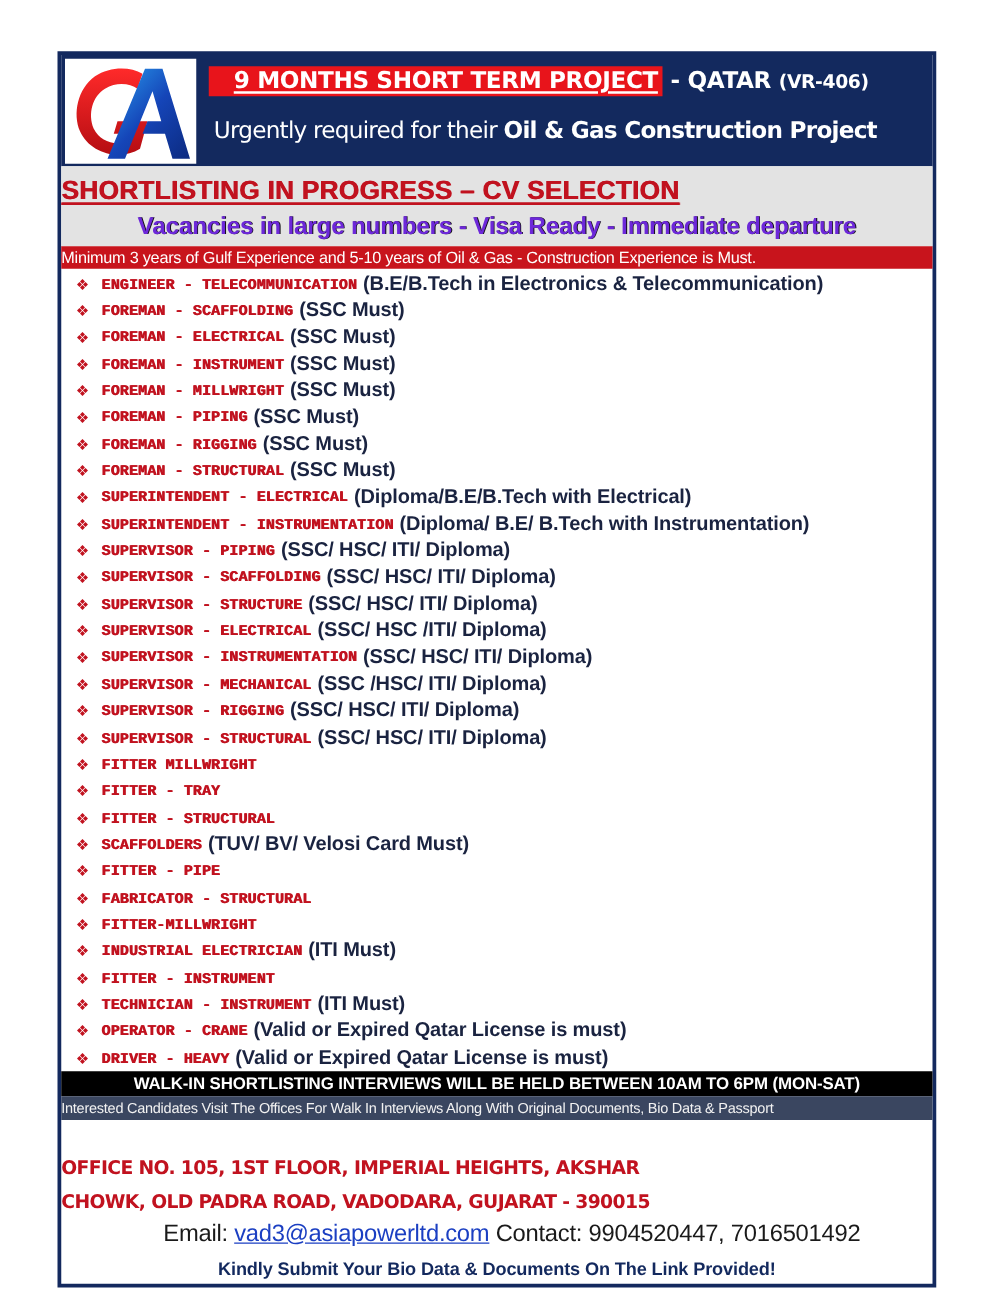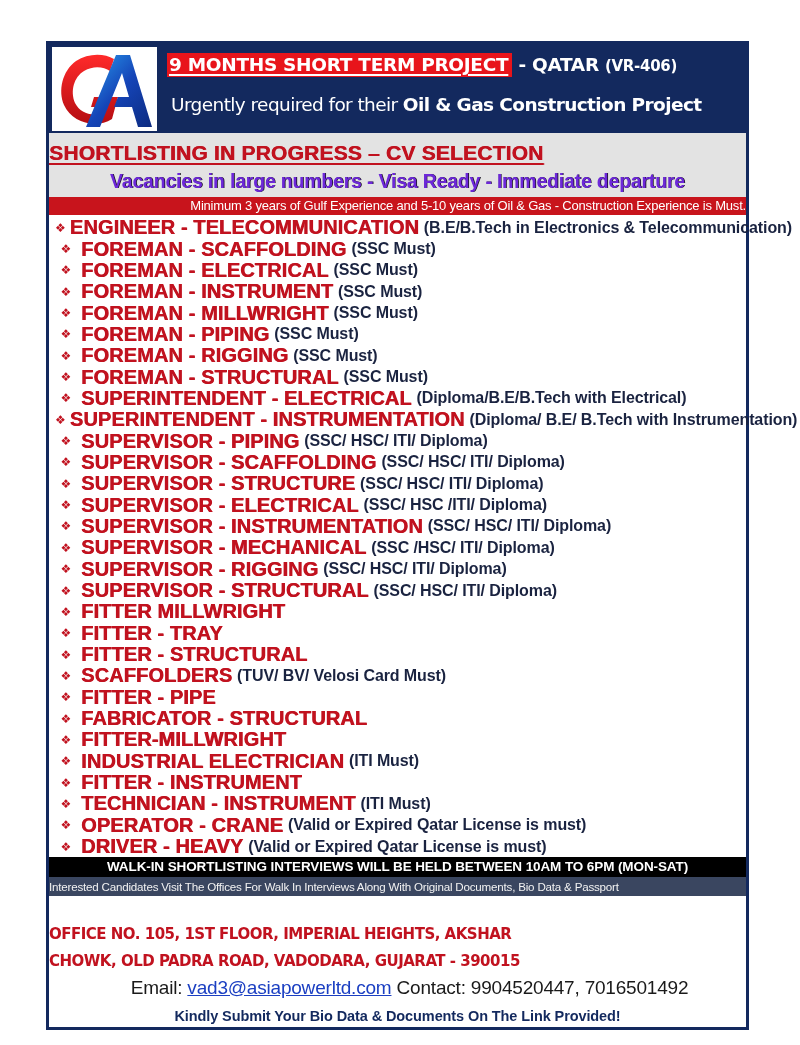--- a/index.html
+++ b/index.html
@@ -20,21 +20,21 @@
     position: absolute; left: 3px; top: 3px; width: 105px; height: 84px;
     background: #ffffff;
   }
   .logo-box svg { width: 105px; height: 84px; display: block; }
   .headline {
     position: absolute; left: 118px; top: 10px; white-space: nowrap;
     font-family: "DejaVu Sans", sans-serif; font-weight: bold; font-size: 18.5px; color: #ffffff;
     letter-spacing: -0.3px;
   }
   .headline .hl-red {
-    background: #e8141b; padding: 1px 4px 2px 2px;
+    background: #e8141b; padding: 1px 4px 2px 20px;
     text-decoration: underline; text-decoration-thickness: 2px; text-underline-offset: 3px;
   }
   .headline .hl-small { font-size: 15px; }
   .subheadline {
     position: absolute; left: 122px; top: 50px; white-space: nowrap;
     font-family: "DejaVu Sans", sans-serif; font-size: 18.5px; color: #ffffff; letter-spacing: -0.6px;
   }
   .subheadline b { font-weight: bold; }
 
   
@@ -49,36 +49,36 @@
     letter-spacing: 0.2px; text-shadow: 0.6px 0 0 #c1121f;
   }
   .vacancies {
     position: absolute; left: 0; width: 100%; top: 37px; text-align: center;
     font-family: "Liberation Sans", sans-serif; font-weight: 900; font-size: 19.5px; color: #6d28d9;
     letter-spacing: -0.2px; text-shadow: 0.7px 0 0 #111111;
   }
 
   .requirement-bar {
     position: absolute; left: 0; top: 153px; width: 697px; height: 18px;
-    background: #c8141c; color: #ffffff; text-align: right;
+    background: #c8141c; color: #ffffff; text-align: left;
     font-family: "Liberation Sans", sans-serif; font-size: 13px; line-height: 18px; letter-spacing: -0.2px;
   }
 
   
   .job-list {
     position: absolute; left: 6px; top: 173px; width: 690px; list-style: none;
   }
   .job-item {
     height: 21.35px; display: flex; align-items: center; white-space: nowrap;
   }
   .bullet {
     width: 22px; color: #c1121f; font-size: 12px; text-align: center; margin-right: 4px;
   }
   .job-title {
-    font-family: Liberation Sans, sans-serif; font-weight: 900; font-size: 20px; color: #c1121f;
+    font-family: Liberation Mono, monospace; font-weight: 900; font-size: 12px; color: #c1121f;
     letter-spacing: 0.1px; text-shadow: 0.6px 0 0 #c1121f;
   }
   .job-qual {
     margin-left: 5px; font-family: "Liberation Sans", sans-serif; font-size: 16px; color: #1a2340;
     font-weight: bold; letter-spacing: -0.1px;
   }
 
   
   .walkin-band {
     position: absolute; left: 0; top: 813px; width: 697px; height: 20px;

